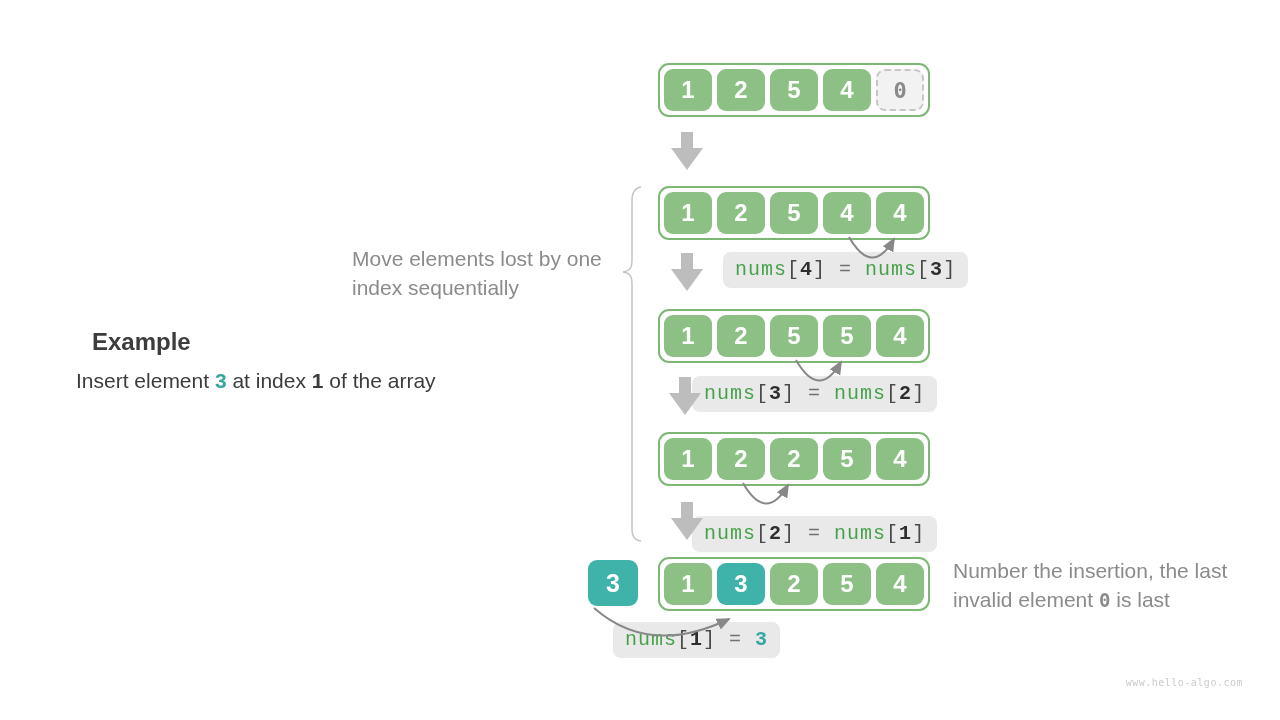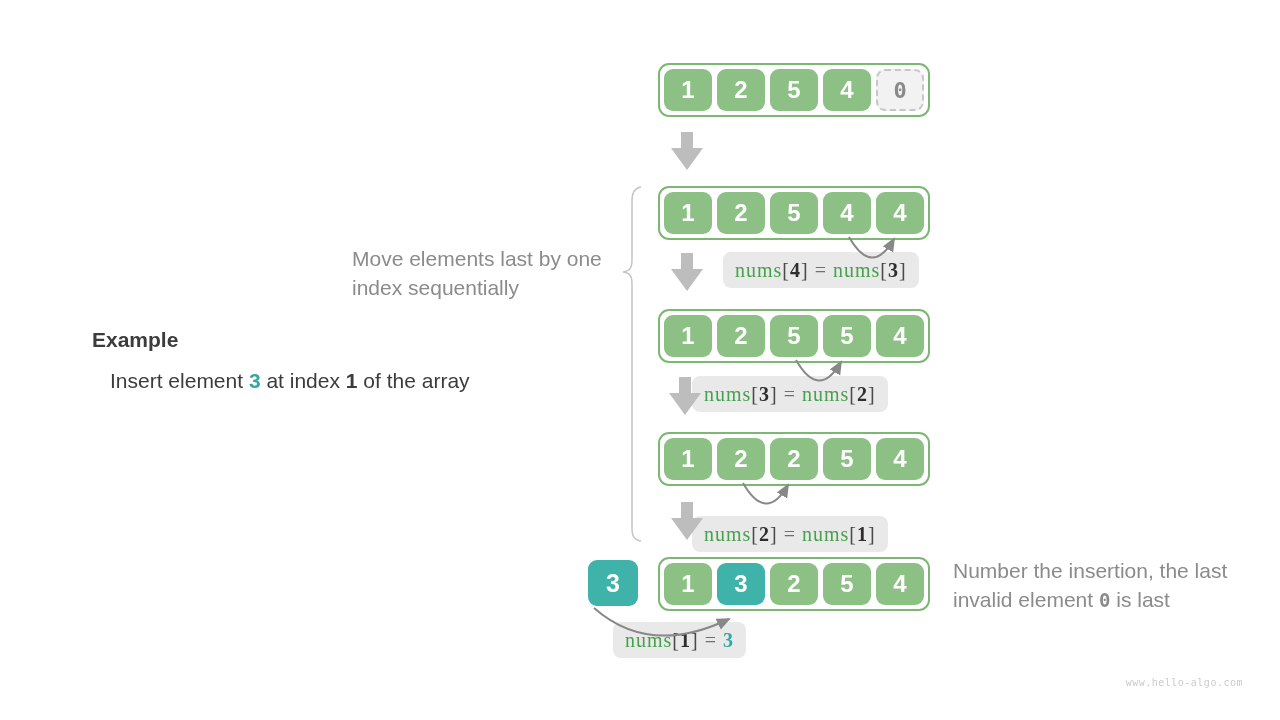--- a/index.html
+++ b/index.html
@@ -24,21 +24,21 @@
   .cell.invalid {
     background: #f2f2f2; border: 2px dashed #c6c6c6; color: #8a8a8a;
     font-family: "DejaVu Sans Mono", monospace; font-size: 22px;
   }
   .single { position: absolute; left: 588px; top: 560px; z-index: 1; }
   .single .cell { width: 50px; height: 46px; font-size: 25px; }
 
   
   .op {
     position: absolute; z-index: 2; background: #e9e9e9; border-radius: 8px;
-    padding: 5px 12px; font-family: Liberation Serif, serif;
+    padding: 5px 12px; font-family: Liberation Mono, monospace;
     font-size: 20px; line-height: 26px; letter-spacing: 1px; white-space: pre;
   }
   .tk-fn    { color: #46a24a; }
   .tk-idx   { color: #2e2e2e; font-weight: bold; }
   .tk-br    { color: #4a4a4a; }
   .tk-eq    { color: #707070; }
   .tk-tealv { color: #35a79f; font-weight: bold; }
 
   
   .darrow { position: absolute; z-index: 3; }
@@ -52,24 +52,24 @@
   .gray-note {
     position: absolute; color: #8b8b8b; font-size: 21px; line-height: 29px; z-index: 2;
   }
   .tk-plain  { }
   .tk-b      { font-weight: bold; }
   .tk-teal-b { color: #35a79f; font-weight: bold; }
   .tk-code   { font-family: "DejaVu Sans Mono", monospace; font-weight: bold; font-size: 19px; }
 
   .example-title {
     position: absolute; left: 92px; top: 328px;
-    font-size: 21px; font-weight: bold; color: #3c3c3c; z-index: 2; text-align: right;
+    font-size: 24px; font-weight: bold; color: #3c3c3c; z-index: 2; text-align: right;
   }
   .example-desc {
-    position: absolute; left: 110px; top: 369px;
+    position: absolute; left: 76px; top: 369px;
     font-size: 21px; color: #3c3c3c; z-index: 2;
   }
   .move-note { left: 352px; top: 244px; width: 252px; }
   .ann-top    { left: 953px; top: 47px;  width: 307px; }
   .ann-bottom { left: 953px; top: 556px; width: 300px; }
 
   .watermark {
     position: absolute; right: 37px; top: 677px;
     font-family: "DejaVu Sans Mono", monospace; font-size: 10px;
     color: #cbcbcb; letter-spacing: 0.5px; z-index: 2;
@@ -144,20 +144,20 @@
         <path d="M0,0 L7,3 L0,6 z" fill="#888888"></path>
       </marker>
     </defs>
     <path class="arc" marker-end="url(#ah)" d="M849,237 Q872,277 894,239"></path>
     <path class="arc" marker-end="url(#ah)" d="M796,360 Q819,400 841,362"></path>
     <path class="arc" marker-end="url(#ah)" d="M743,483 Q766,523 788,485"></path>
     <path class="arc" marker-end="url(#ah)" d="M594,608 Q650,657 729,619"></path>
     <path class="brace" d="M641,187 C634,188 632,193 632,201 L632,260 C632,268 630,271 623,272 C630,273 632,276 632,284 L632,528 C632,536 634,540 641,541"></path>
   </svg>
 
-  <div class="gray-note move-note">Move elements last by one index sequentially</div>
+  <div class="gray-note move-note">Move elements lost by one index sequentially</div>
   <div class="gray-note ann-bottom"><span class="tk-plain">Number the insertion, the last invalid element </span><span class="tk-code">0</span><span class="tk-plain"> is last</span></div>
 
   <div class="example-title">Example</div>
   <div class="example-desc"><span class="tk-plain">Insert element </span><span class="tk-teal-b">3</span><span class="tk-plain"> at index </span><span class="tk-b">1</span><span class="tk-plain"> of the array</span></div>
 
   <div class="watermark">www.hello-algo.com</div>
 </div>
 
 </body></html>

